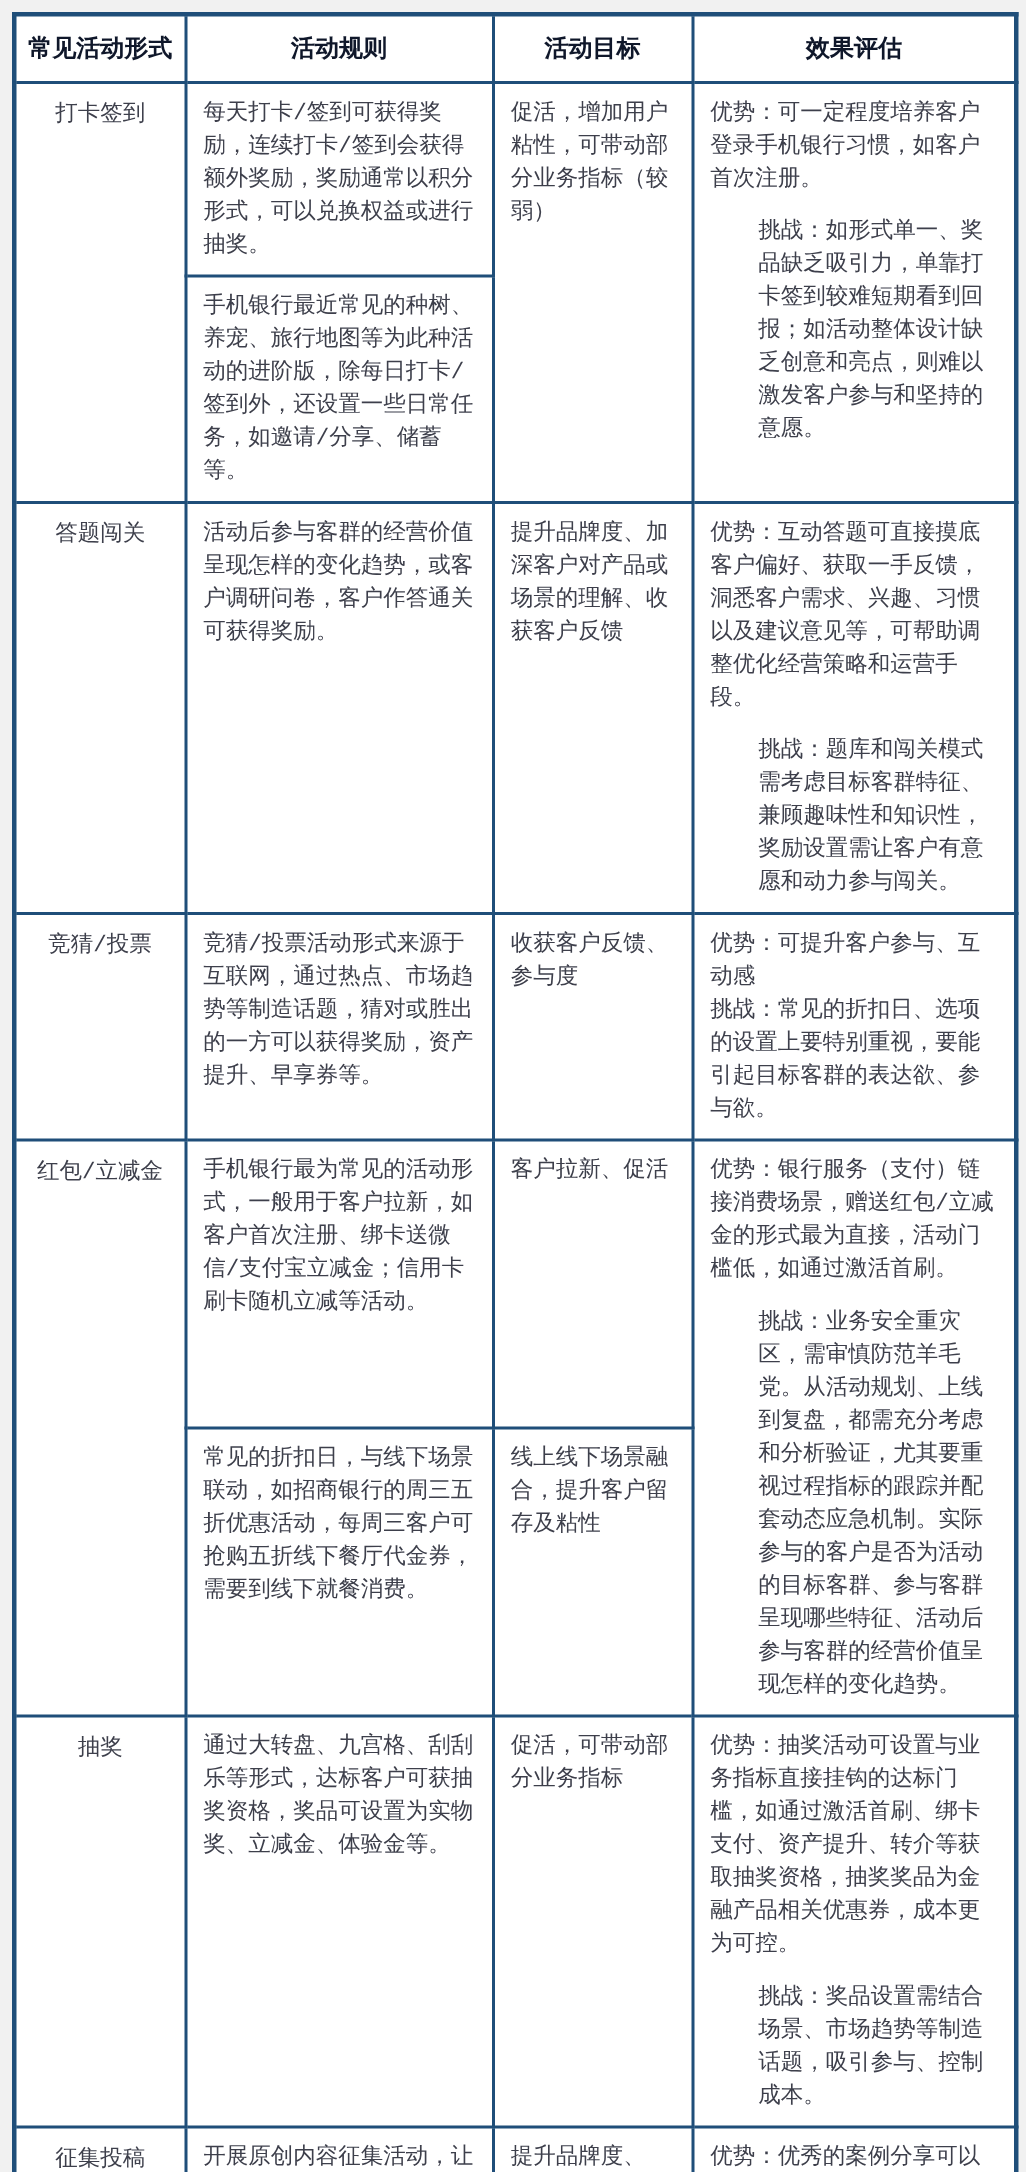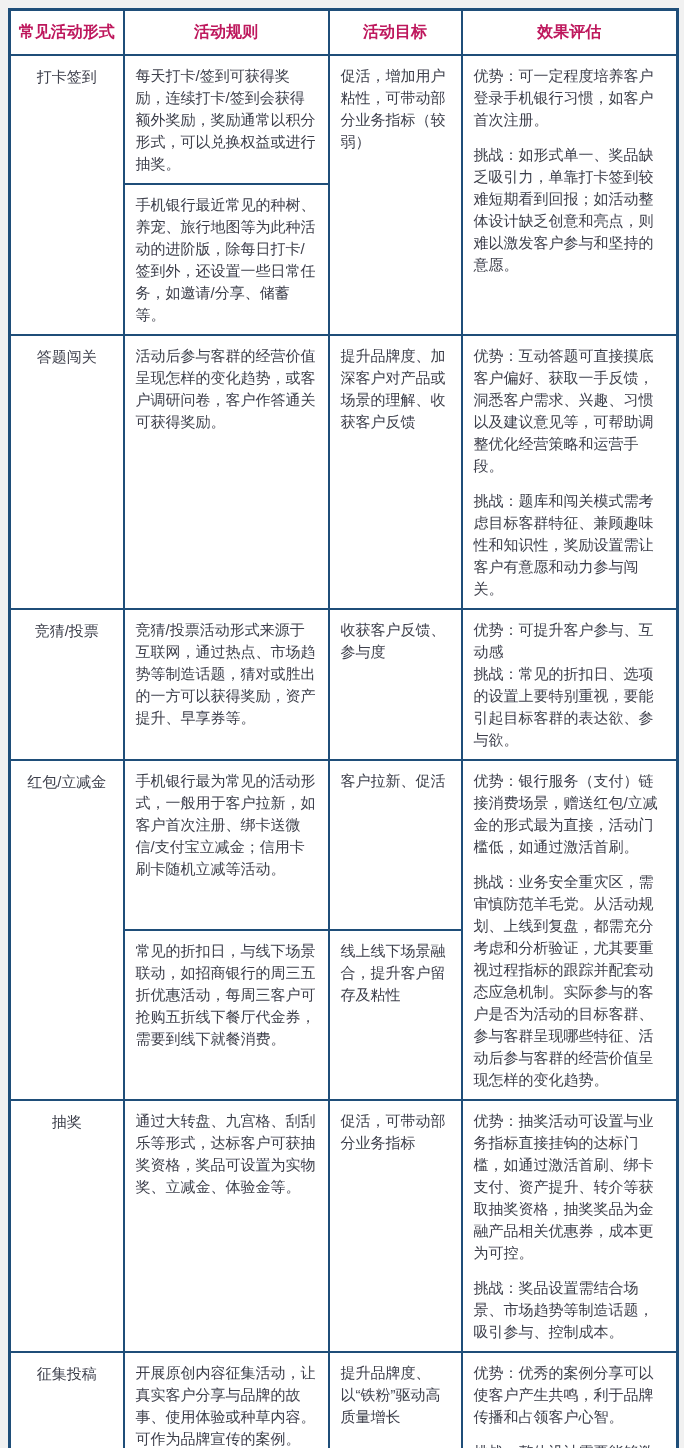--- a/index.html
+++ b/index.html
@@ -19,38 +19,39 @@
   }
   table.activity-table,
   table.activity-table th,
   table.activity-table td{
     border:2px solid #1f4e79;
   }
   table.activity-table{border-width:3px;}
   th{
     font-size:16px;
     font-weight:bold;
-    color:#be185d;
+    color:#0f172a;
     text-align:center;
     vertical-align:middle;
     padding:4px 2px;
   }
   td{
     font-size:15px;
     line-height:22px;
     vertical-align:top;
     padding:9px 9px 8px 11px;
     word-break:break-all;
+    font-family:Liberation Mono, monospace;
   }
   td.form{
     text-align:center;
     padding:10px 4px;
   }
   td p{margin:0;}
-  td p.gap{margin-top:13px;}
+  td p.gap{margin-top:13px;margin-left:32px;}
 </style>
 </head>
 <body>
 
 <div class="sheet">
   <table class="activity-table">
     <colgroup>
       <col style="width:114px">
       <col style="width:205px">
       <col style="width:133px">

